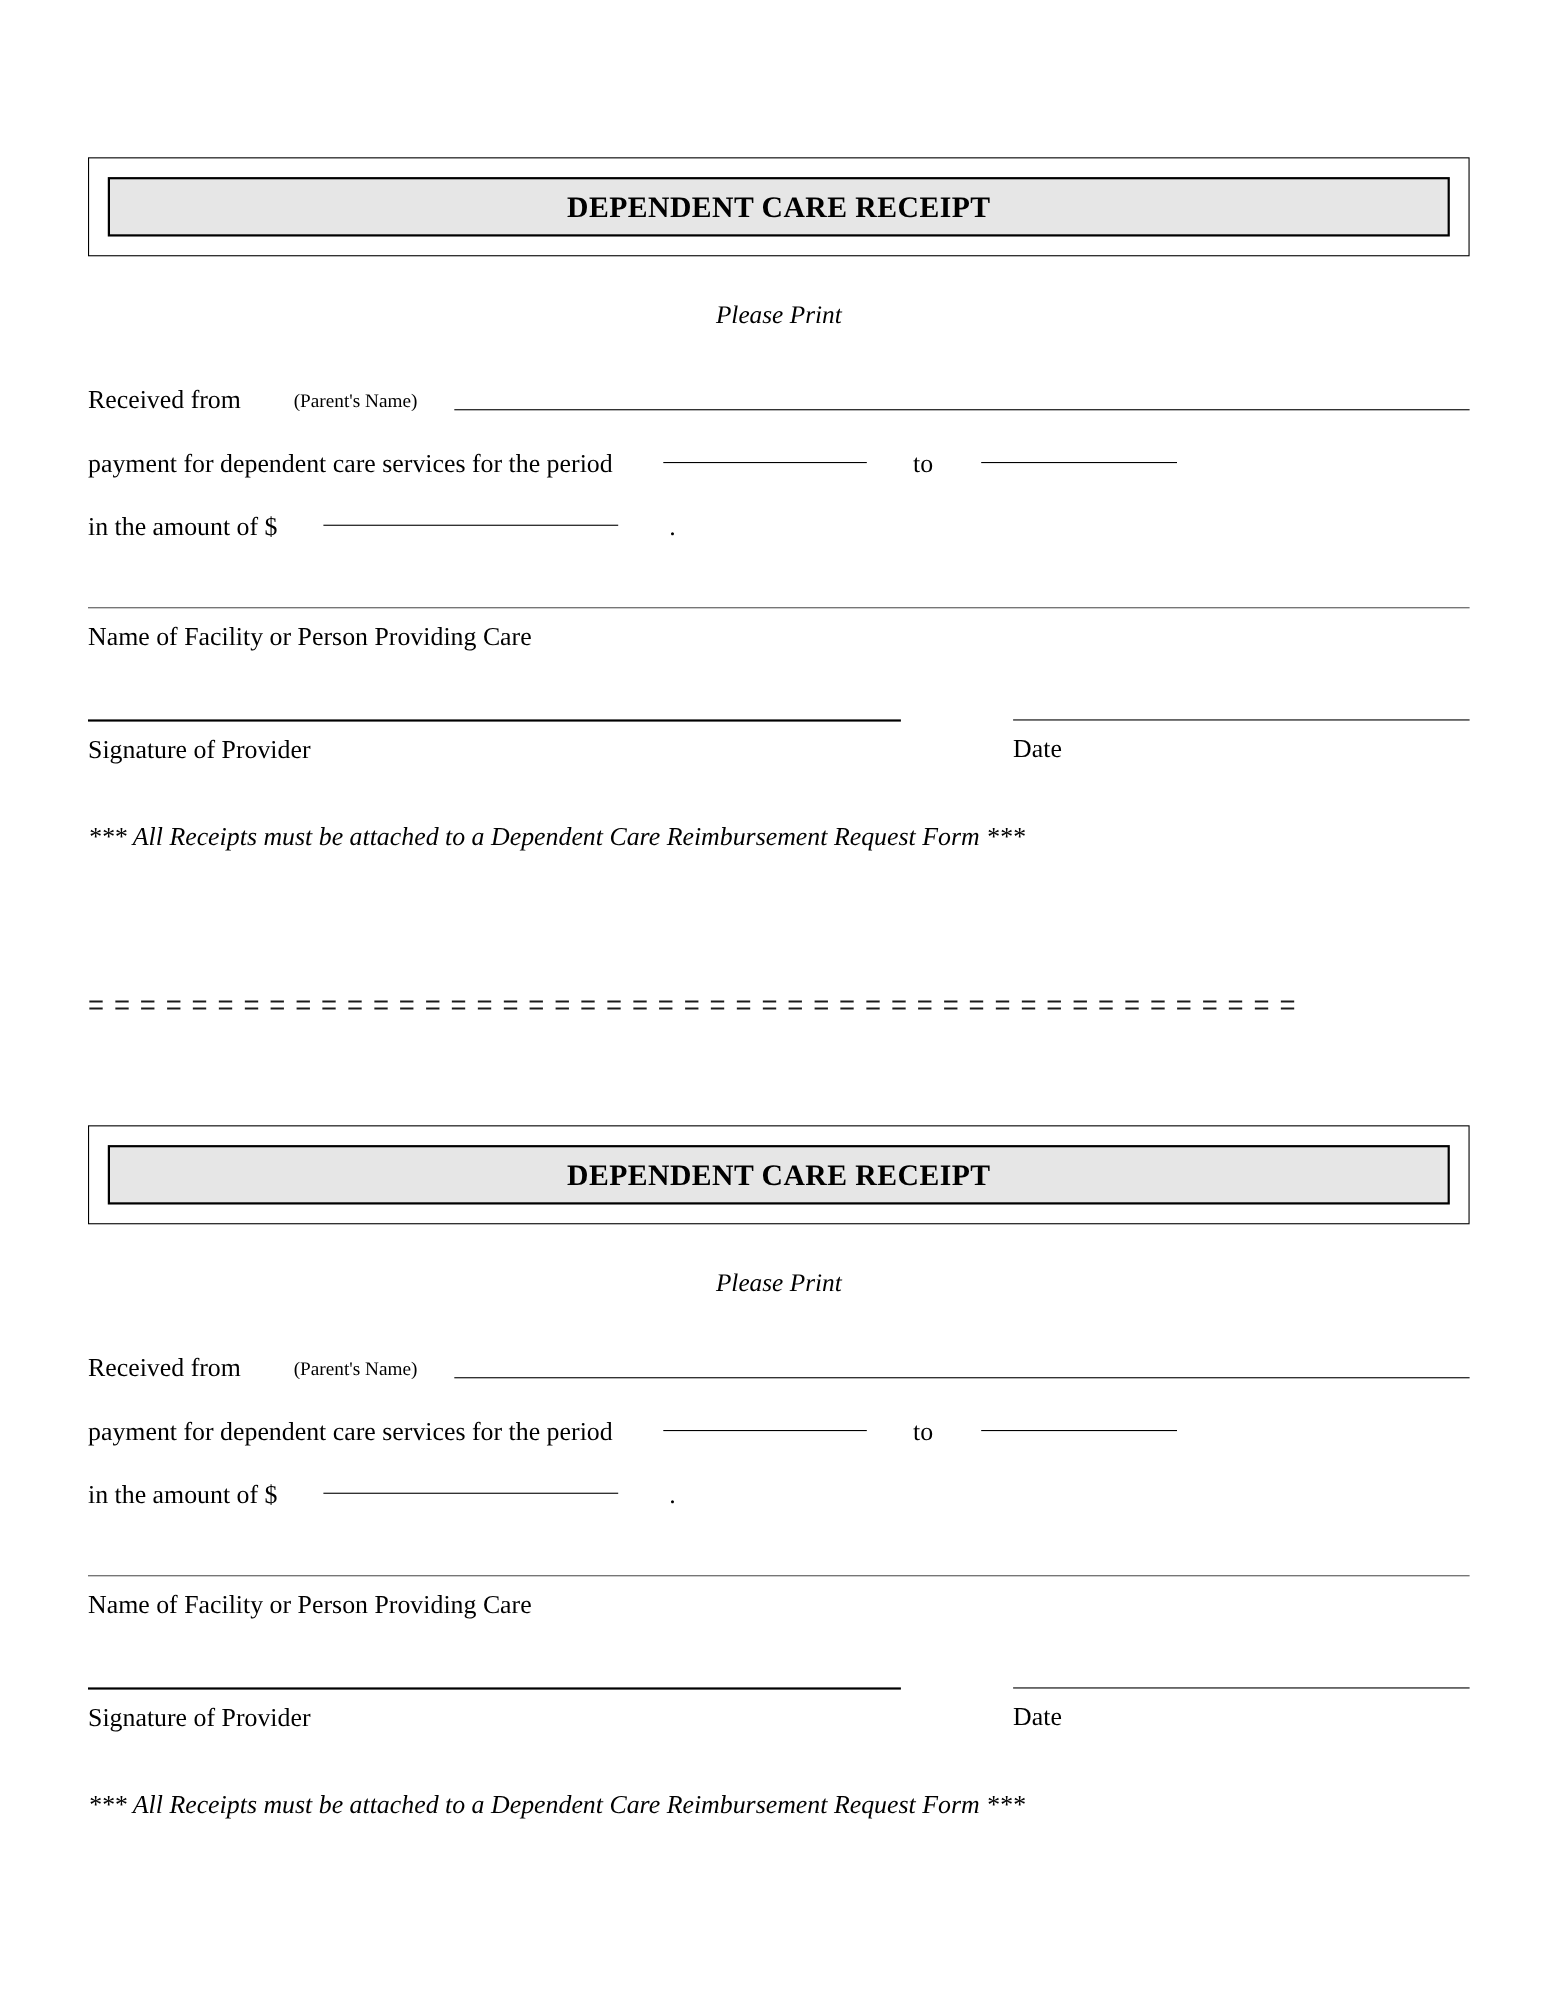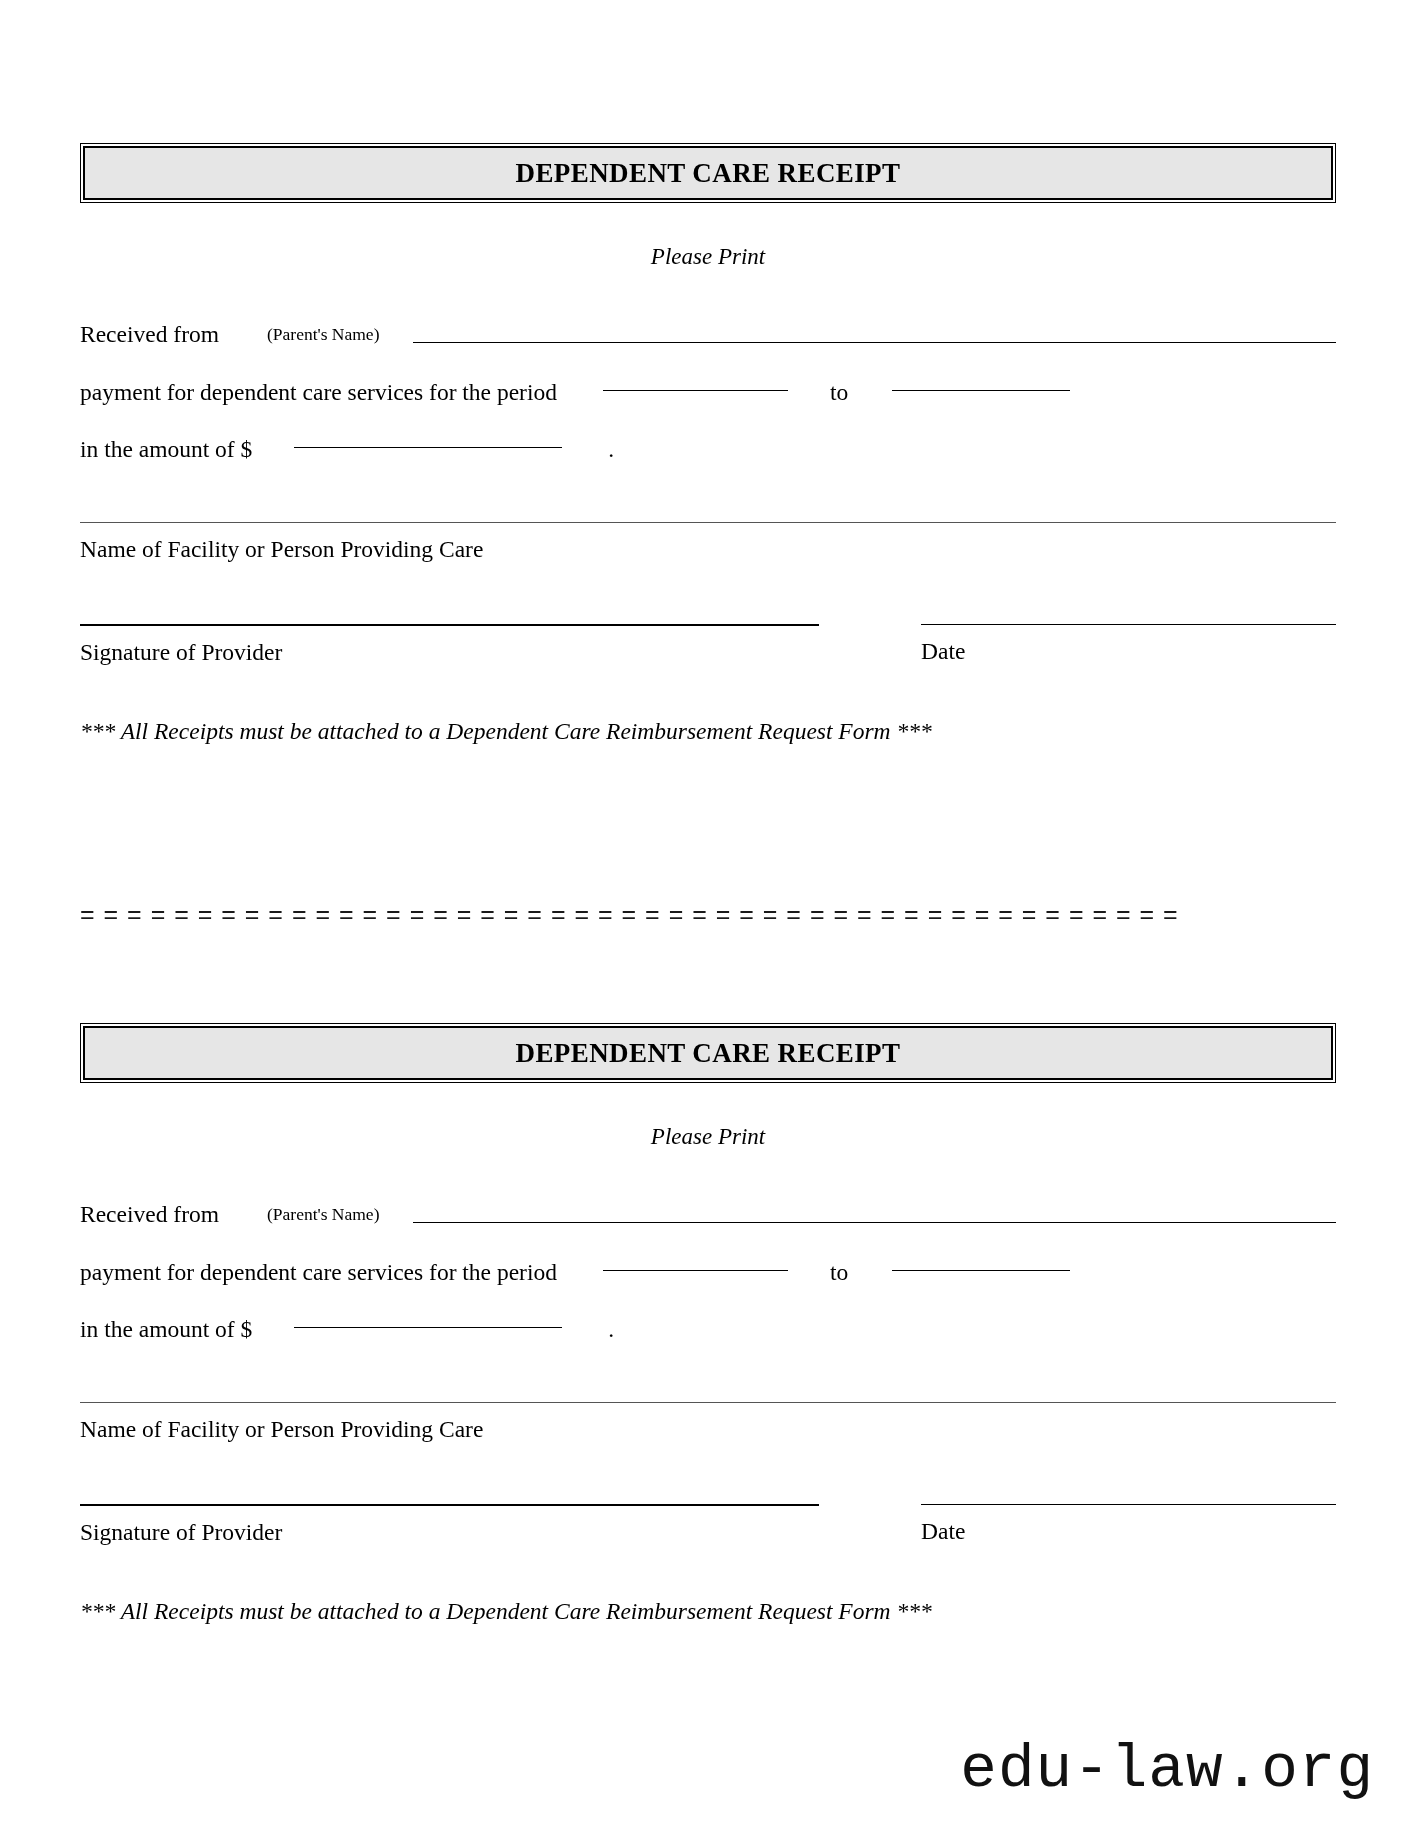--- a/index.html
+++ b/index.html
@@ -30,21 +30,21 @@
     position: absolute;
     left: 80px;
     width: 1256px;
   }
   .receipt.first { top: 143px; }
   .receipt.second { top: 1023px; }
 
   
   .banner {
     border: 1px solid #000000;
-    padding: 2px;
+    padding: 17px;
     background: #ffffff;
     box-sizing: border-box;
   }
   .banner-inner {
     border: 2px solid #000000;
     background: #e6e6e6;
     box-sizing: border-box;
     height: 54px;
     display: flex;
     align-items: center;
@@ -278,15 +278,14 @@
       </div>
       <div class="date-col">
         <div class="date-rule"></div>
         <div class="sig-label">Date</div>
       </div>
     </div>
 
     <div class="footnote">*** All Receipts must be attached to a Dependent Care Reimbursement Request Form ***</div>
   </div>
 
-  <div class="watermark">edu-law.org</div>
 
 </div>
 
 </body></html>

